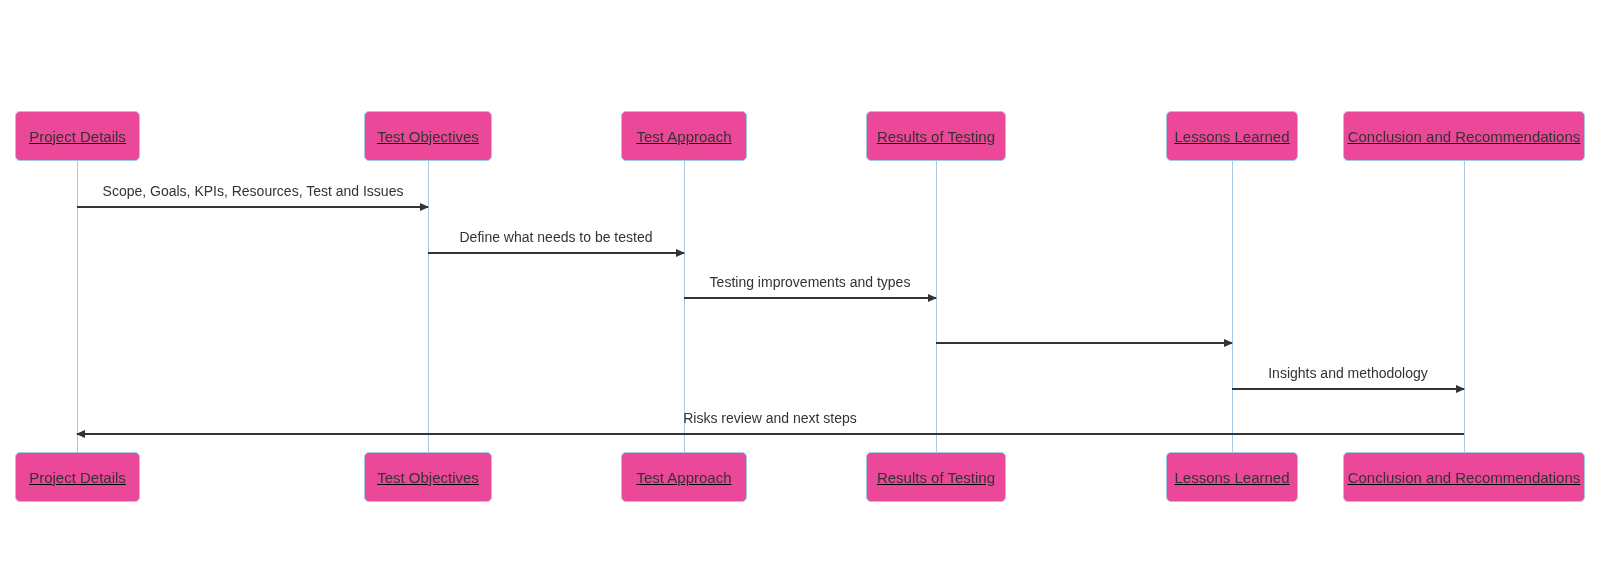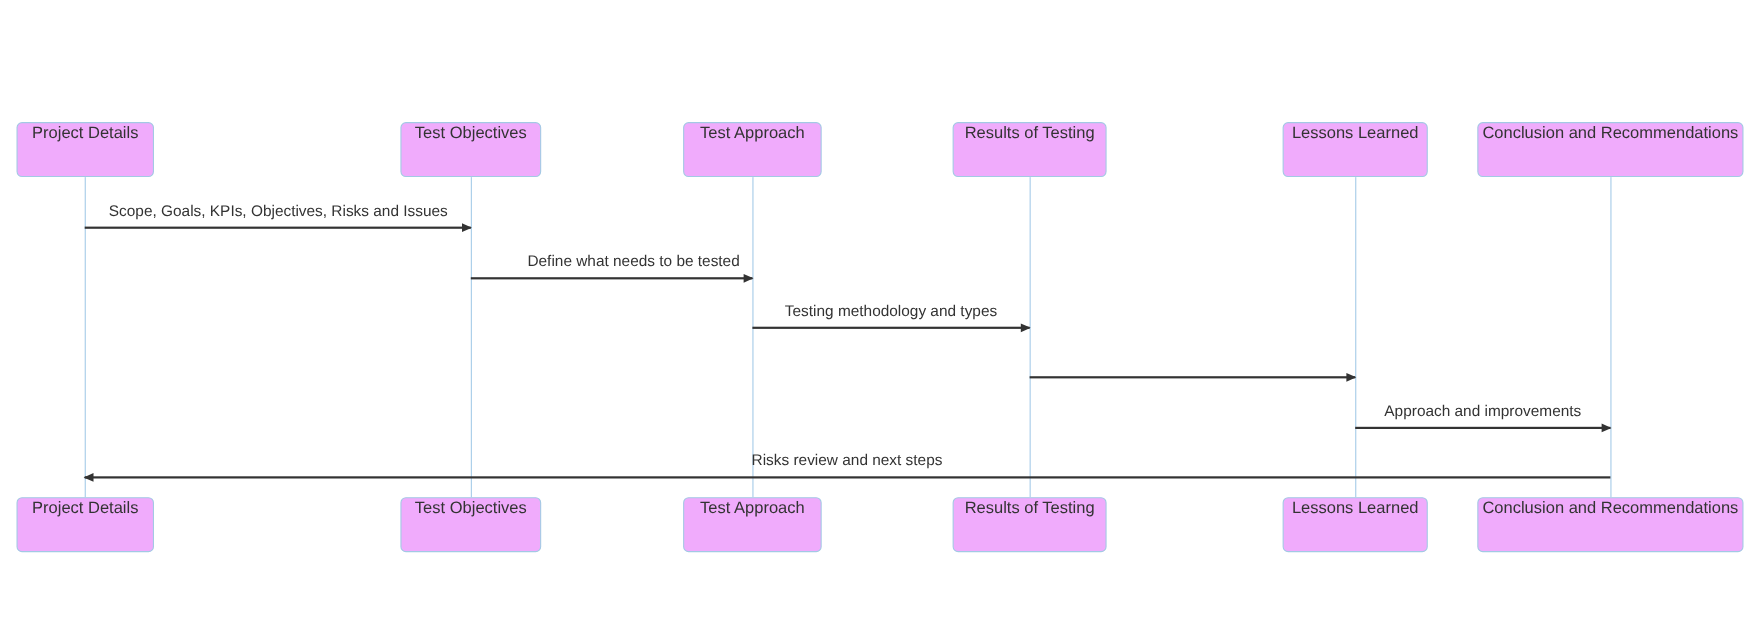--- a/index.html
+++ b/index.html
@@ -11,27 +11,28 @@
   .canvas {
     position: relative;
     width: 1600px;
     height: 568px;
     background: #ffffff;
     overflow: hidden;
   }
   .actor-box {
     position: absolute;
     height: 50px;
-    background: #f0abfc;
+    background: #ec4899;
     border: 1px solid #a3c9e4;
     border-radius: 5px;
     display: flex;
-    align-items: flex-start;
+    align-items: center;
     justify-content: center;
     box-sizing: border-box;
+    text-decoration: underline;
   }
   .actor-box .actor-label {
     font-size: 15px;
     color: #333333;
     white-space: nowrap;
   }
   .row-top .actor-box { top: 111px; }
   .row-bottom .actor-box { top: 452px; }
   .lifeline {
     position: absolute;
@@ -118,40 +119,40 @@
       <span class="actor-label">Results of Testing</span>
     </div>
     <div class="actor-box" style="left:1166px;width:132px;">
       <span class="actor-label">Lessons Learned</span>
     </div>
     <div class="actor-box" style="left:1343px;width:242px;">
       <span class="actor-label">Conclusion and Recommendations</span>
     </div>
   </div>
 
-  <div class="msg-label" style="left:253px;top:181px;">Scope, Goals, KPIs, Objectives, Risks and Issues</div>
+  <div class="msg-label" style="left:253px;top:181px;">Scope, Goals, KPIs, Resources, Test and Issues</div>
   <div class="msg-line" style="left:77px;top:206px;width:351px;">
     <span class="arrowhead right"></span>
   </div>
 
-  <div class="msg-label" style="left:576px;top:227px;">Define what needs to be tested</div>
+  <div class="msg-label" style="left:556px;top:227px;">Define what needs to be tested</div>
   <div class="msg-line" style="left:428px;top:252px;width:256px;">
     <span class="arrowhead right"></span>
   </div>
 
-  <div class="msg-label" style="left:810px;top:272px;">Testing methodology and types</div>
+  <div class="msg-label" style="left:810px;top:272px;">Testing improvements and types</div>
   <div class="msg-line" style="left:684px;top:297px;width:252px;">
     <span class="arrowhead right"></span>
   </div>
 
   <div class="msg-line" style="left:936px;top:342px;width:296px;">
     <span class="arrowhead right"></span>
   </div>
 
-  <div class="msg-label" style="left:1348px;top:363px;">Approach and improvements</div>
+  <div class="msg-label" style="left:1348px;top:363px;">Insights and methodology</div>
   <div class="msg-line" style="left:1232px;top:388px;width:232px;">
     <span class="arrowhead right"></span>
   </div>
 
   <div class="msg-label" style="left:770px;top:408px;">Risks review and next steps</div>
   <div class="msg-line" style="left:77px;top:433px;width:1387px;">
     <span class="arrowhead left"></span>
   </div>
 
 </div>

